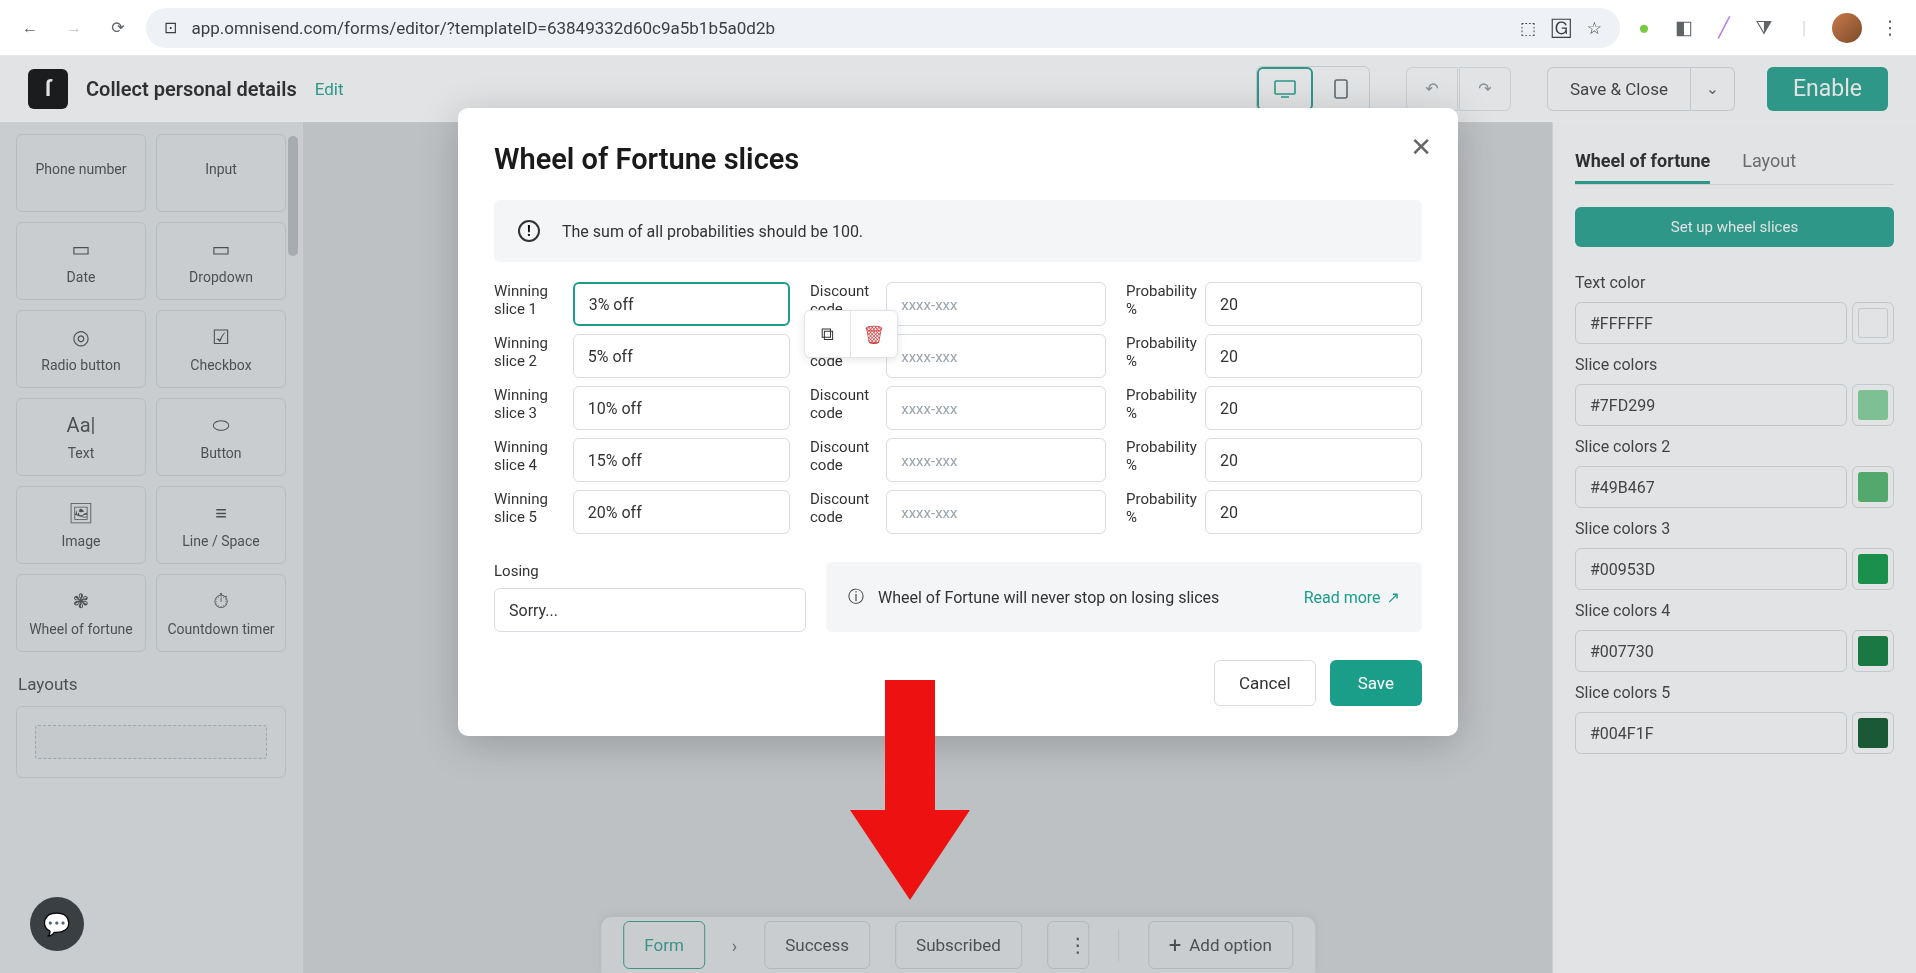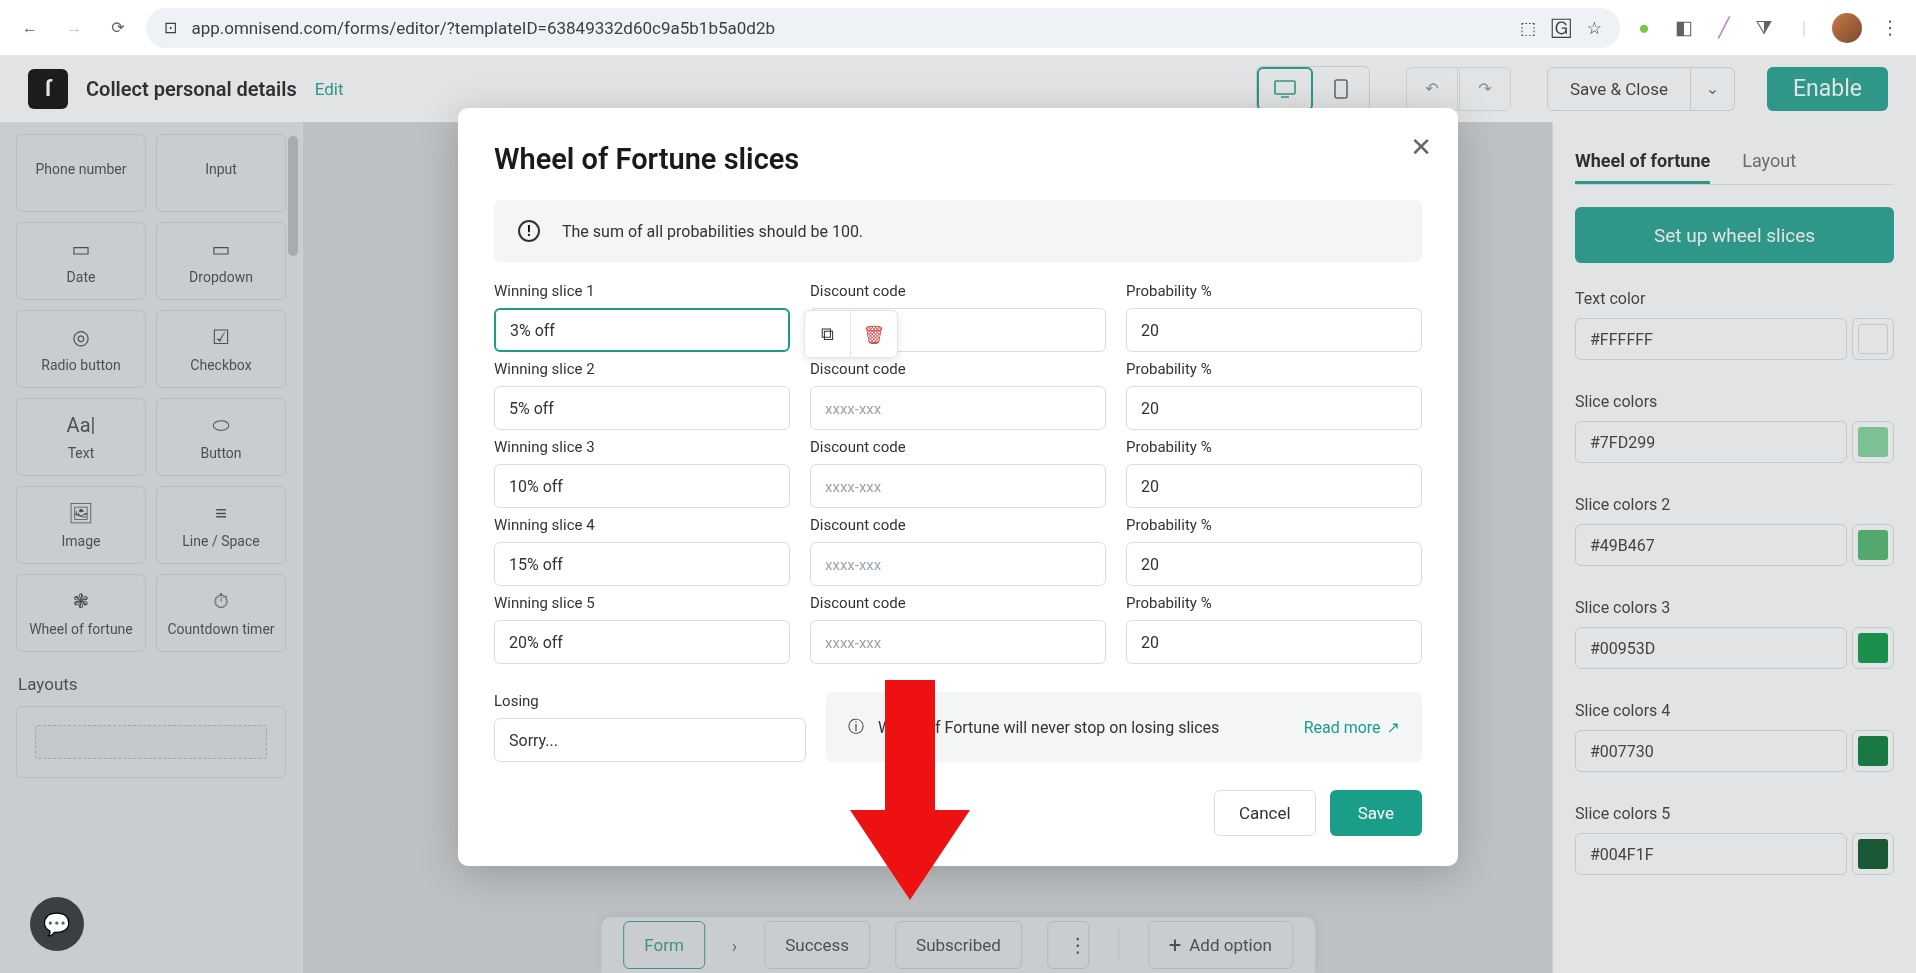--- a/index.html
+++ b/index.html
@@ -36,42 +36,42 @@
 .form-block .fl{font-size:14px;color:#333;text-align:center;line-height:1.2}
 .section-lbl{font-size:17px;color:#333;margin:22px 0 12px 2px}
 .layout-block{border:1px solid #e1e5e8;border-radius:6px;padding:18px;cursor:pointer}
 .layout-block .lprev{height:34px;border:1px dashed #b8c0c7;border-radius:3px;background:#f8f9fa}
 .layout-block .ll{text-align:center;font-size:14px;color:#333;margin-top:10px}
 .canvas-area{flex:1;background:#ececec;position:relative}
 .right-panel{width:364px;background:#fff;border-left:1px solid #e6e6e6;padding:18px 22px;overflow-y:auto}
 .rtabs{display:flex;gap:32px;border-bottom:1px solid #e6e6e6;margin-bottom:22px}
 .rtab{padding:10px 0;font-size:18px;color:#666;cursor:pointer}
 .rtab.active{color:#1a1a1a;font-weight:700;border-bottom:3px solid #1a9e8a}
-.setup-btn{width:100%;height:56px;background:#1a9e8a;color:#fff;border:none;border-radius:6px;font-size:19px;cursor:pointer;margin-bottom:26px}
+.setup-btn{width:100%;height:40px;background:#1a9e8a;color:#fff;border:none;border-radius:6px;font-size:15px;cursor:pointer;margin-bottom:26px}
 .rp-lbl{font-size:16px;color:#333;margin-bottom:10px}
-.color-row{display:flex;gap:5px;margin-bottom:32px}
+.color-row{display:flex;gap:5px;margin-bottom:11px}
 .color-input{flex:1;height:42px;border:1px solid #d8dde1;border-radius:6px;padding:0 14px;font-size:16px;color:#333;display:flex;align-items:center}
 .swatch{width:42px;height:42px;border:1px solid #d8dde1;border-radius:6px;padding:5px}
 .swatch .sw{width:100%;height:100%;border-radius:3px}
 .bottom-nav{position:absolute;bottom:0;left:50%;transform:translateX(-50%);background:#fff;padding:16px 22px;display:flex;align-items:center;gap:25px;border-radius:10px 10px 0 0;box-shadow:0 -2px 10px rgba(0,0,0,.08);height:56px}
 .bn-btn{height:48px;padding:0 20px;border:1px solid #d8dde1;border-radius:6px;background:#fff;font-size:17px;color:#333;cursor:pointer;display:flex;align-items:center;gap:8px}
 .bn-btn.active{border-color:#1a9e8a;color:#1a9e8a}
 .bn-chev{color:#666;font-size:18px;padding:0 2px}
 .bn-sep{width:1px;height:32px;background:#e1e5e8;margin:0 4px}
 .dots-btn{width:42px;height:48px;font-size:20px}
 .dim-cover{position:absolute;inset:0;background:rgba(120,126,132,.22);z-index:3;pointer-events:none}
 .modal{position:absolute;top:108px;left:50%;transform:translateX(-50%);width:1000px;background:#fff;border-radius:10px;z-index:10;padding:34px 36px 30px;box-shadow:0 8px 40px rgba(0,0,0,.2)}
 .modal-title{font-size:29px;font-weight:600;color:#1a1a1a}
 .modal-close{position:absolute;top:24px;right:26px;font-size:26px;color:#666;cursor:pointer}
 .warn-box{background:#f4f5f6;border-radius:6px;padding:20px 24px;display:flex;align-items:center;gap:22px;margin-top:24px}
 .warn-ico{width:22px;height:22px;border:2px solid #333;border-radius:50%;display:flex;align-items:center;justify-content:center;font-size:14px;font-weight:700}
 .warn-txt{font-size:16px;color:#333}
 .slice-rows{margin-top:20px}
 .slice-row{display:flex;gap:20px;margin-bottom:8px}
-.slice-col{flex:1;display:flex;flex-direction:column;gap:8px}
+.slice-col{flex:1;display:flex;flex-direction:row;gap:8px}
 .sc-lbl{font-size:15px;color:#333}
 .sc-in{height:44px;border:1px solid #d8dde1;border-radius:6px;padding:0 14px;font-size:16px;color:#333;width:100%;outline:none}
 .sc-in.focused{border:2px solid #1a9e8a}
 .sc-in::placeholder{color:#9aa3ab;font-size:15px}
 .lose-row{display:flex;gap:20px;margin-top:28px}
 .lose-col{width:312px}
 .lose-info{flex:1;background:#f4f5f6;border-radius:6px;padding:18px 22px;display:flex;align-items:center;gap:14px;font-size:16px;color:#333}
 .read-more{color:#1a9e8a;margin-left:auto;display:flex;align-items:flex-end;gap:6px;cursor:pointer}
 .modal-footer{display:flex;justify-content:flex-end;gap:14px;margin-top:28px}
 .btn-cancel{height:46px;padding:0 24px;border:1px solid #d8dde1;background:#fff;border-radius:6px;font-size:17px;color:#333;cursor:pointer}

